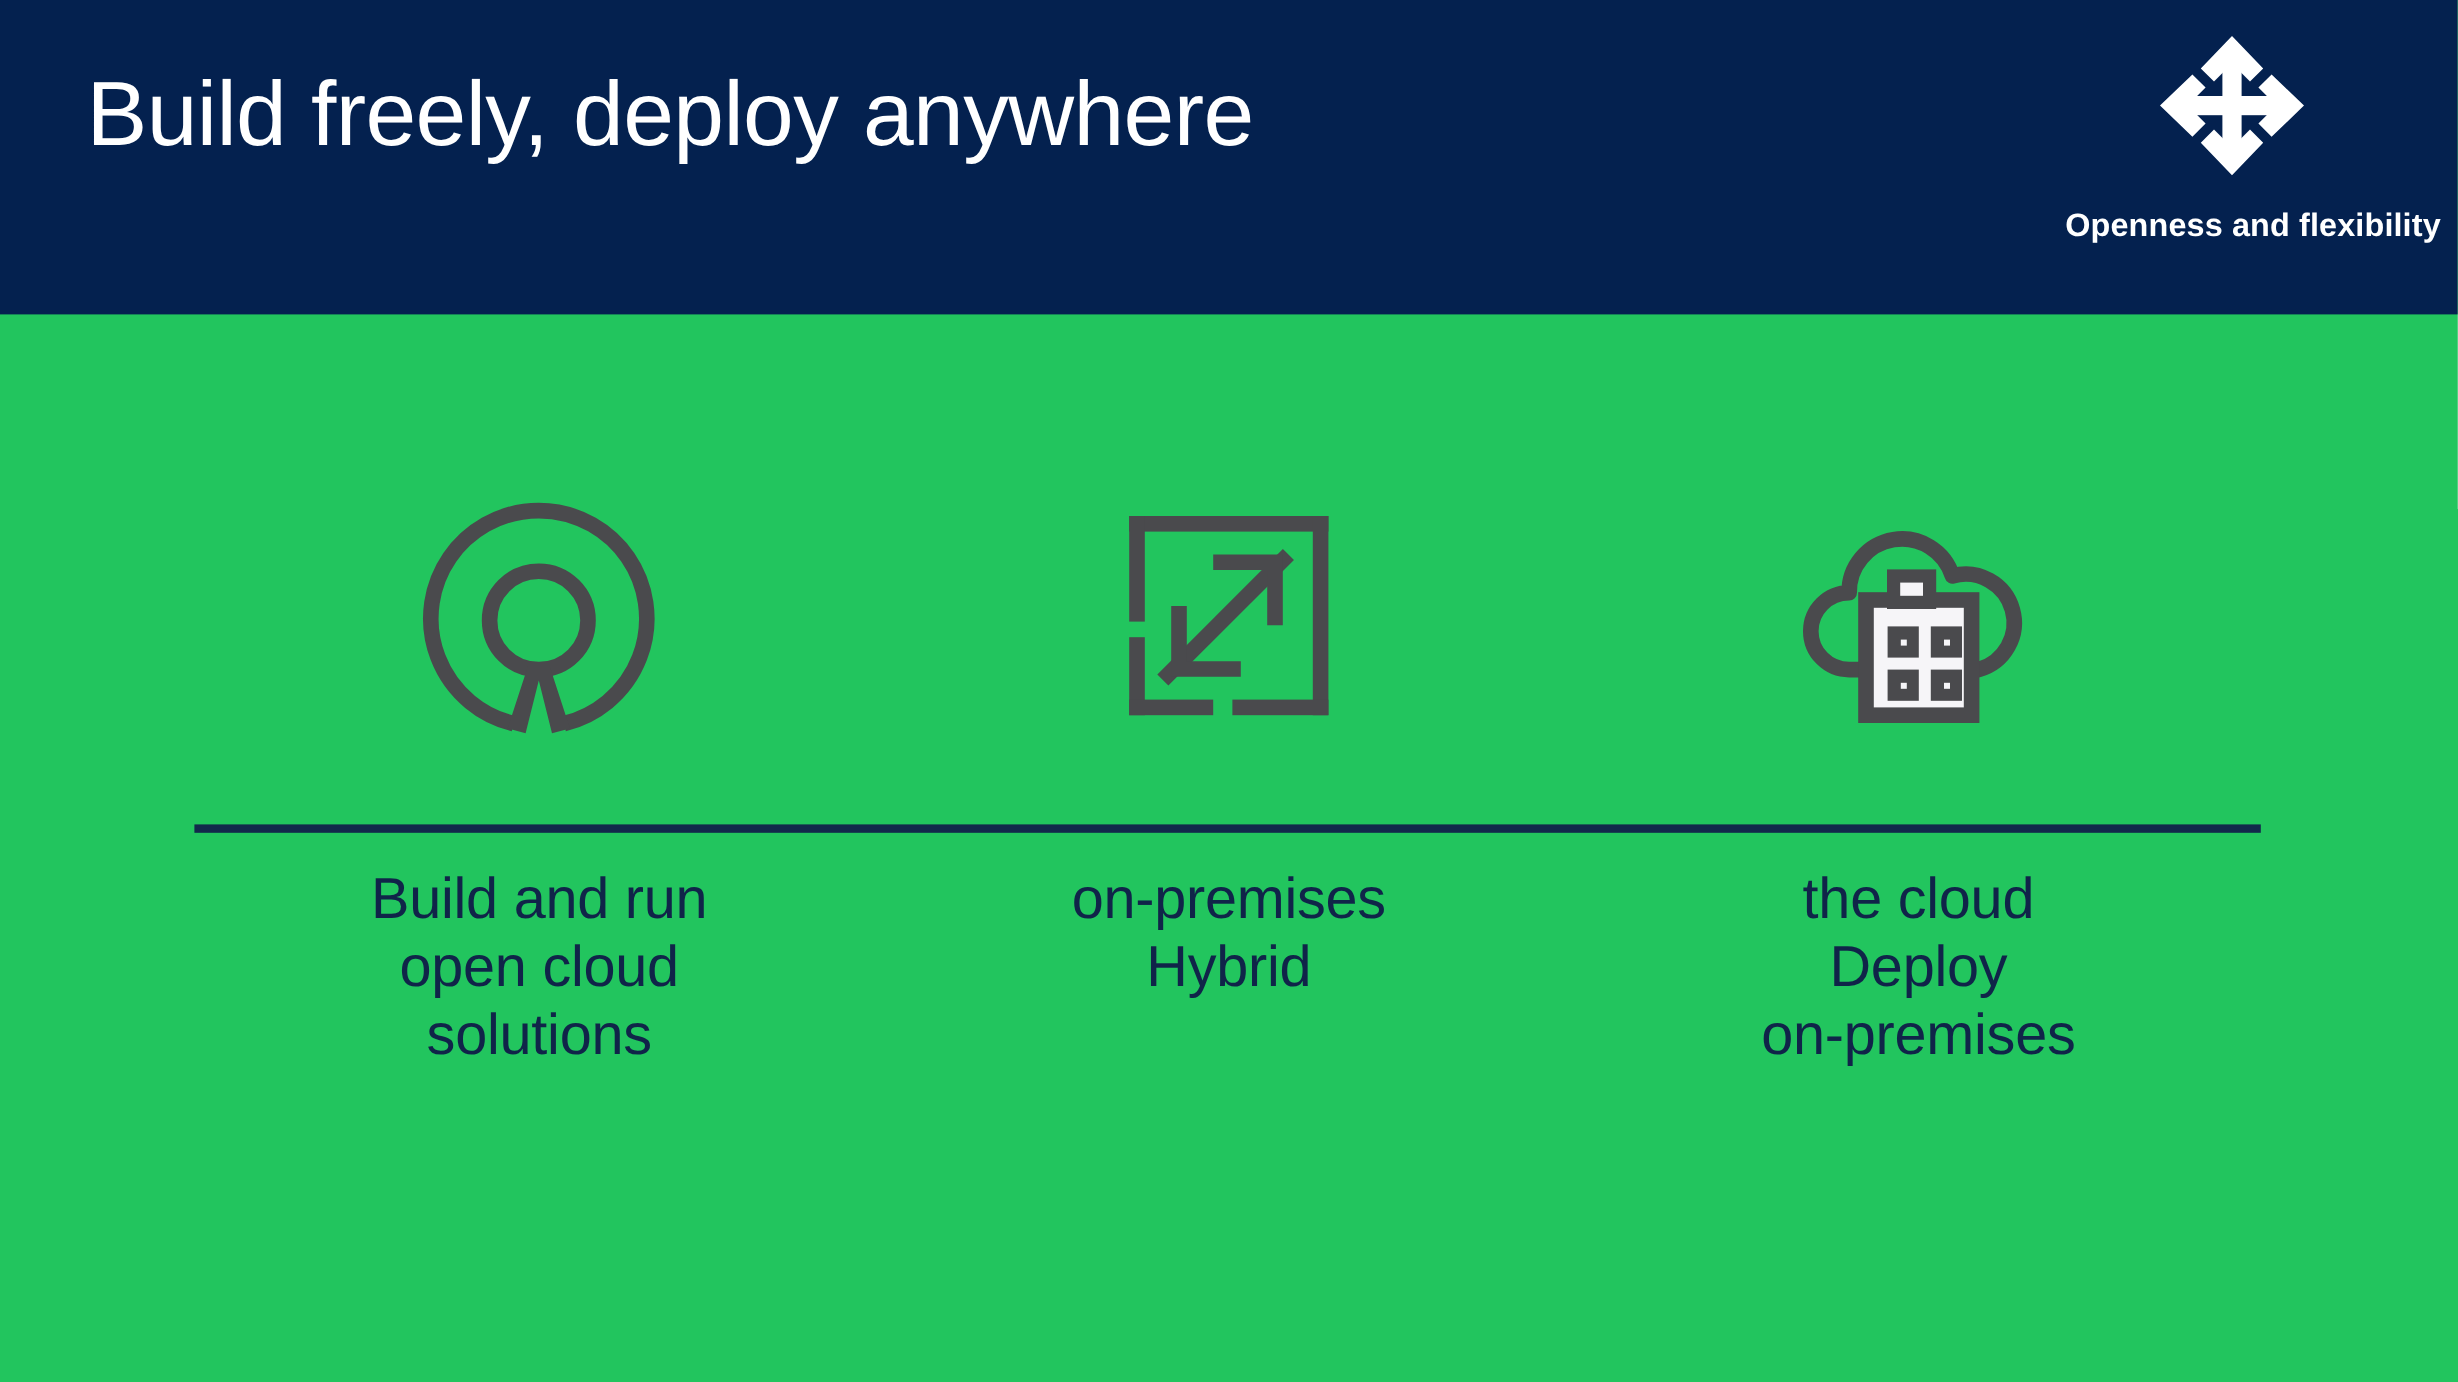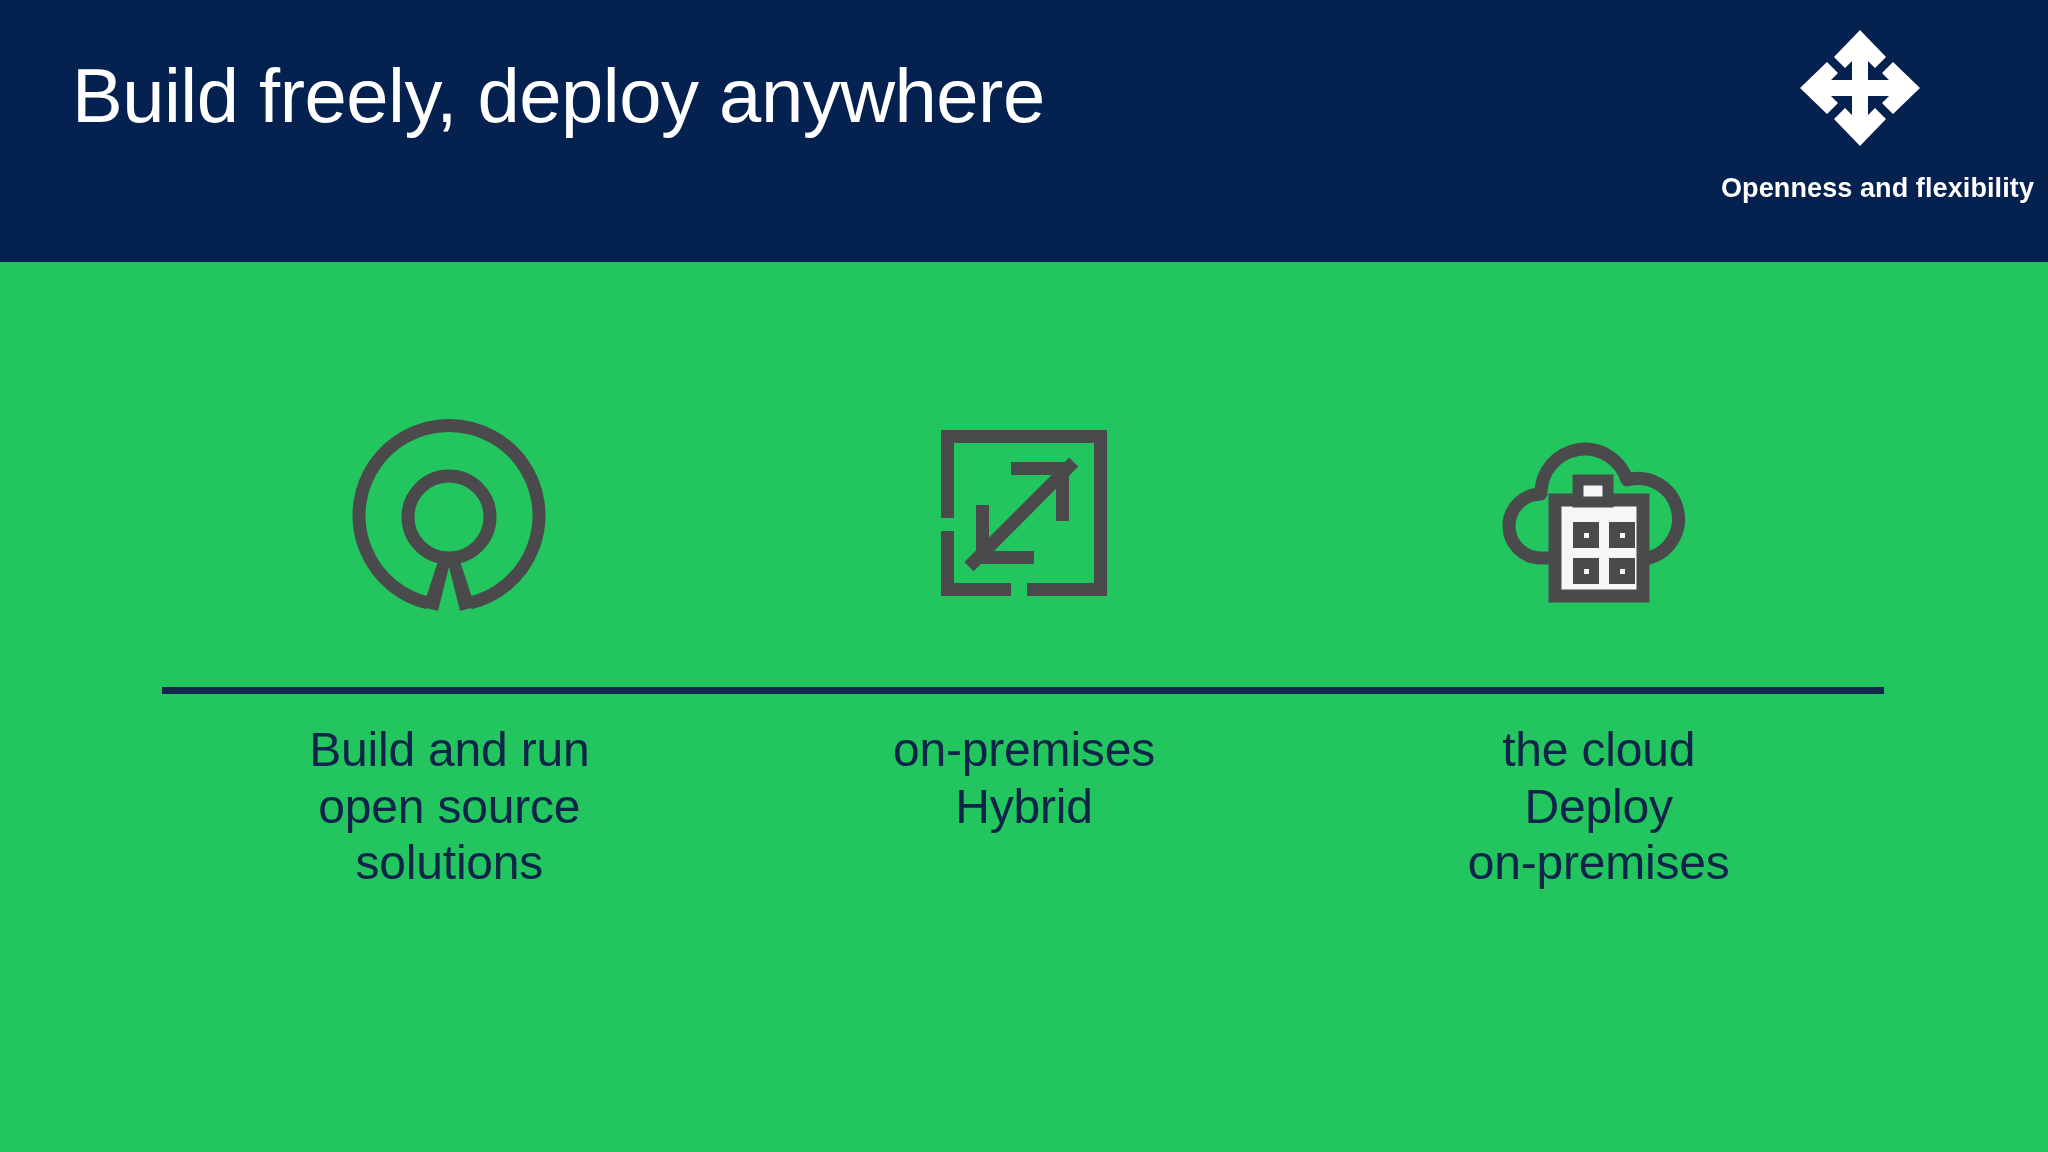--- a/index.html
+++ b/index.html
@@ -164,21 +164,21 @@
 
               <circle cx="104" cy="108" r="41"></circle>
             </g>
 
             <path d="M95 146 L78 198 L93 202 L104 158 L115 202 L130 198 L113 146 Z" fill="#4a4a4d"></path>
           </svg>
         </span>
       </div>
       <div class="col-caption">
         <span class="ln">Build and run</span>
-        <span class="ln">open source</span>
+        <span class="ln">open cloud</span>
         <span class="ln">solutions</span>
       </div>
     </div>
 
     <div class="column">
       <div class="col-icon-wrap">
         <span class="col-icon">
           <svg width="190" height="190" viewBox="0 0 190 190" aria-hidden="true">
             <g fill="#4a4a4d">
 

